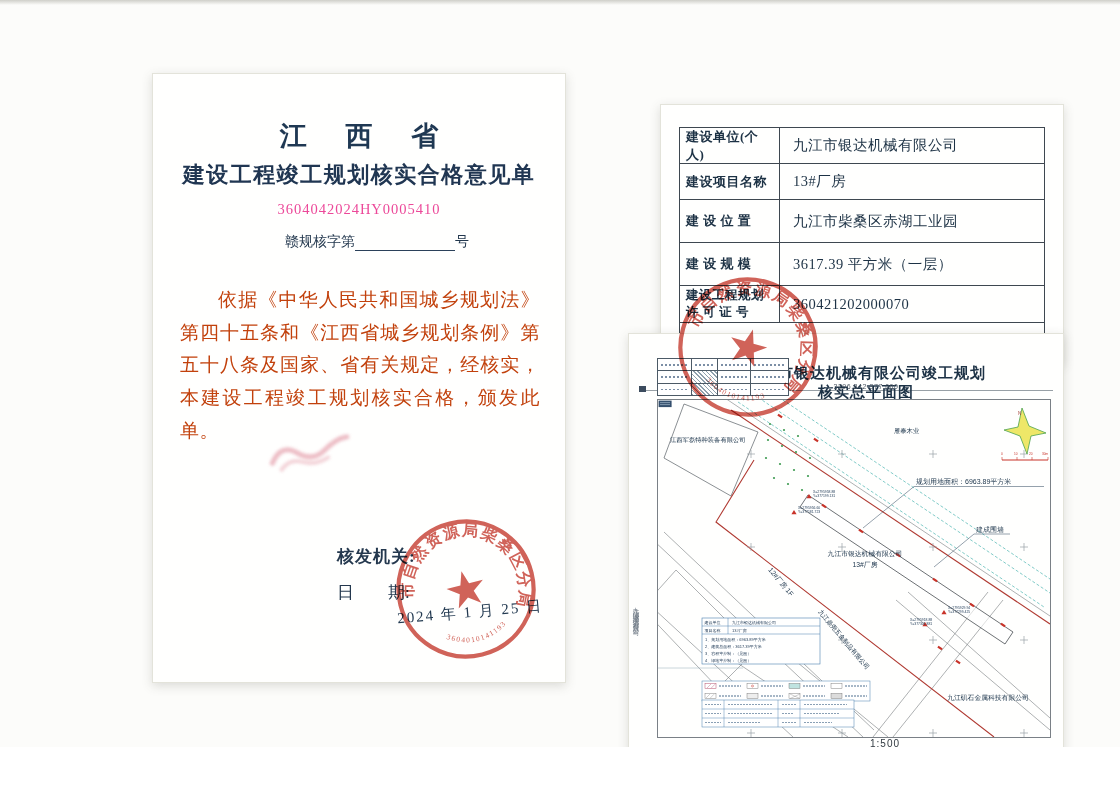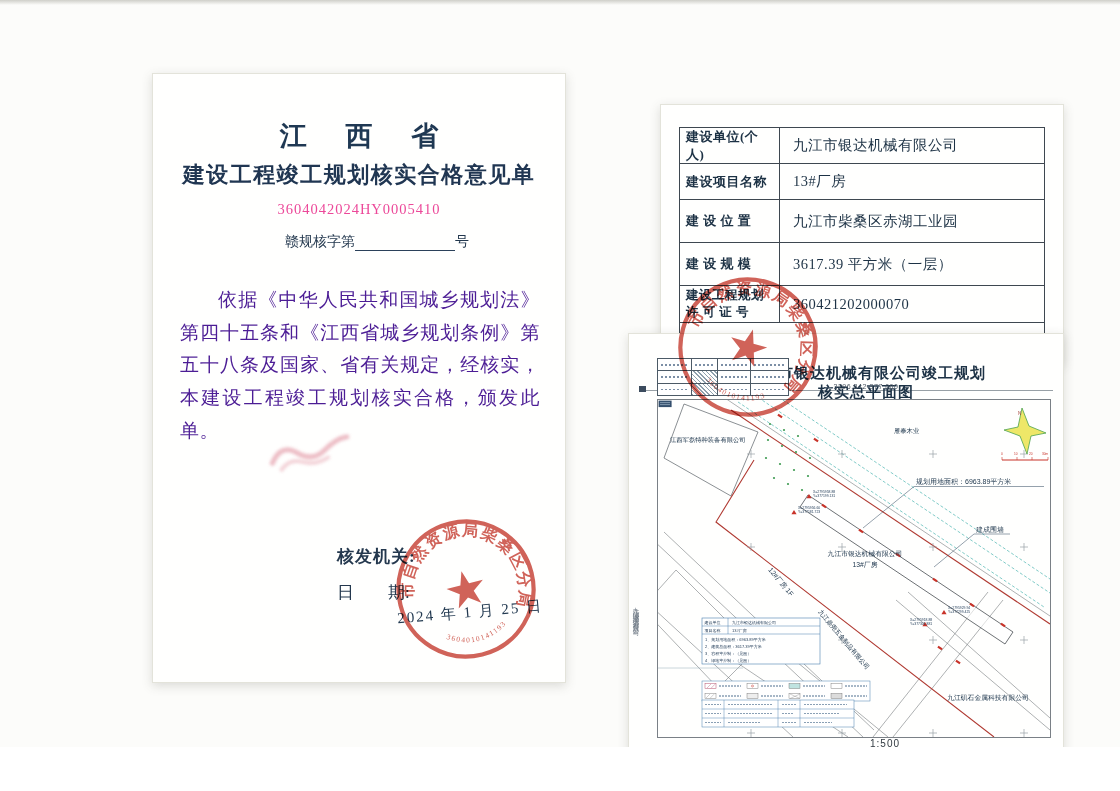--- a/index.html
+++ b/index.html
@@ -11,21 +11,21 @@
         box-shadow:0 3px 10px rgba(70,70,60,.18);}
   
   .page-cert{left:152px;top:73px;width:412px;height:608px;z-index:10;color:#24384e;}
   .abs{position:absolute;left:0;right:0;text-align:center;}
   .cert-province{top:44px;font-size:27px;font-weight:bold;letter-spacing:16px;text-indent:16px;color:#1f3853;}
   .cert-title{top:86px;font-size:22px;font-weight:bold;letter-spacing:1.5px;color:#203652;}
   .cert-serial{top:127px;font-size:14.5px;letter-spacing:1px;color:#ec4899;}
   .cert-ref{top:159px;display:flex;justify-content:center;align-items:flex-end;font-size:14px;color:#22374d;margin-left:36px;}
   .ref-underline{display:inline-block;width:100px;height:13px;border-bottom:1.2px solid #2b415a;}
   .cert-body{position:absolute;top:210px;left:27px;right:25px;font-size:19px;line-height:1.72;
-             letter-spacing:.6px;text-indent:2em;text-align:justify;color:#4c1d95;}
+             letter-spacing:.6px;text-indent:2em;text-align:justify;color:#c2410c;}
   .issuer-label{position:absolute;left:184px;top:471px;font-size:17px;font-weight:bold;letter-spacing:1px;}
   .date-label{position:absolute;left:184px;top:507px;font-size:17px;font-weight:normal;}
   .date-value{position:absolute;left:244px;top:529px;font-size:15px;letter-spacing:2px;transform:rotate(-5deg);color:#233a51;}
   .ink-smudge{position:absolute;left:112px;top:356px;transform:rotate(-10deg);filter:blur(1.6px);}
   .seal{position:absolute;mix-blend-mode:multiply;opacity:.85;}
   .seal-cert{left:238px;top:440px;width:150px;height:150px;transform:rotate(-14deg);}
   .seal-map{left:673px;top:272px;width:150px;height:150px;transform:rotate(16deg);z-index:30;}
   
   .page-table{left:660px;top:88px;width:402px;height:258px;z-index:10;color:#1d3245;margin-top:16px;}
   .prj-table{position:absolute;left:18px;top:22px;width:364px;border:1.4px solid #3e4750;}

